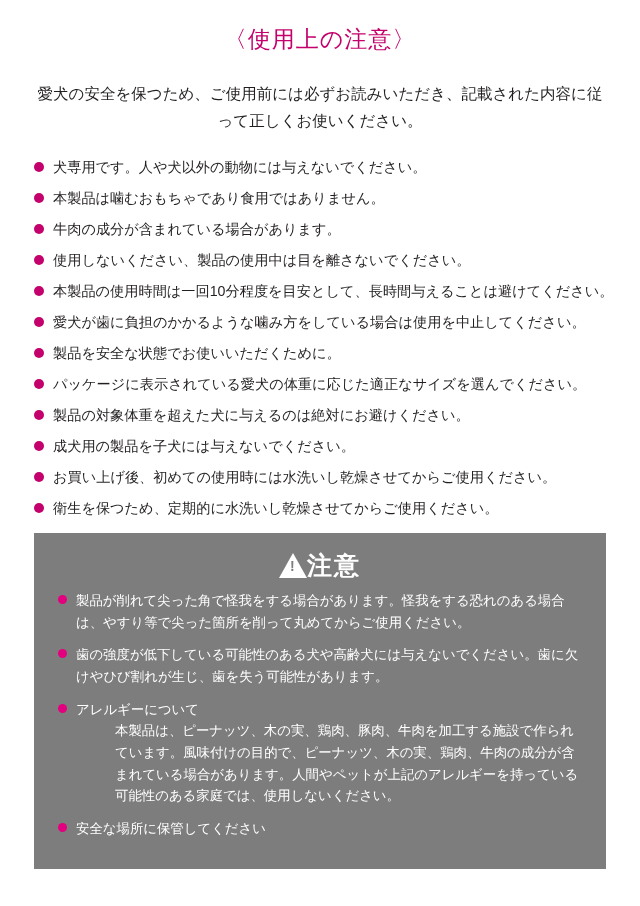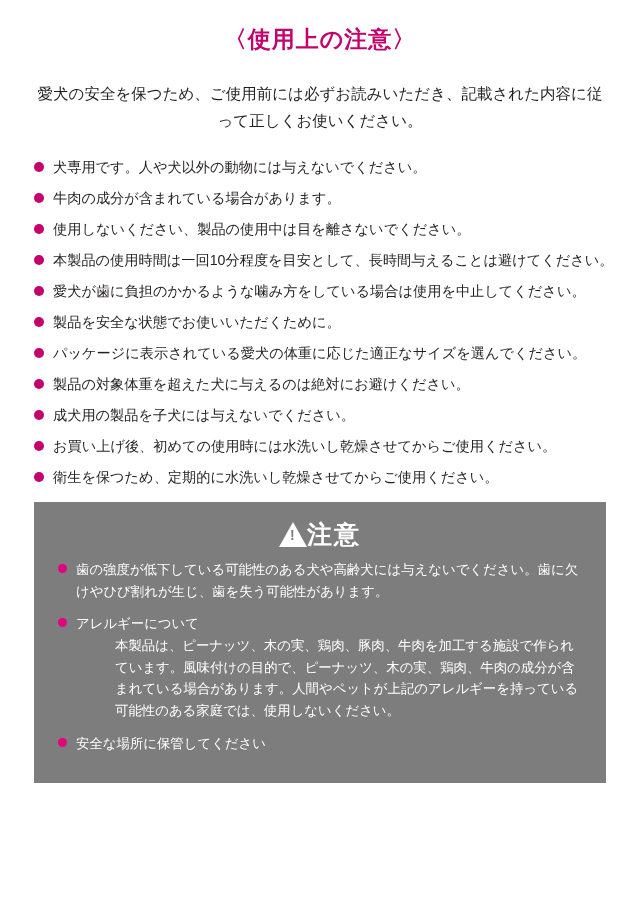--- a/index.html
+++ b/index.html
@@ -18,21 +18,21 @@
     width: 640px;
     height: 906px;
     position: relative;
     box-sizing: border-box;
     padding: 0;
   }
   .title {
     text-align: center;
     color: #c3006b;
     font-size: 23px;
-    font-weight: bold;
+    font-weight: normal;
     letter-spacing: 1px;
     margin: 26px 0 0 0;
     line-height: 1.2;
   }
   .lead {
     font-size: 15.5px;
     line-height: 1.75;
     text-align: center;
     margin: 26px 34px 0 34px;
     color: #231f20;
@@ -130,39 +130,43 @@
 <body>
 
 <div class="page">
 
   <h1 class="title">〈使用上の注意〉</h1>
 
   <p class="lead">愛犬の安全を保つため、ご使用前には必ずお読みいただき、記載された内容に従って正しくお使いください。</p>
 
   <ul class="bullet-list">
     <li>犬専用です。人や犬以外の動物には与えないでください。</li>
+    <li>本製品は噛むおもちゃであり食用ではありません。</li>
     <li>牛肉の成分が含まれている場合があります。</li>
     <li>使用しないください、製品の使用中は目を離さないでください。</li>
     <li>本製品の使用時間は一回10分程度を目安として、長時間与えることは避けてください。</li>
     <li>愛犬が歯に負担のかかるような噛み方をしている場合は使用を中止してください。</li>
     <li>製品を安全な状態でお使いいただくために。</li>
     <li>パッケージに表示されている愛犬の体重に応じた適正なサイズを選んでください。</li>
     <li>製品の対象体重を超えた犬に与えるのは絶対にお避けください。</li>
     <li>成犬用の製品を子犬には与えないでください。</li>
     <li>お買い上げ後、初めての使用時には水洗いし乾燥させてからご使用ください。</li>
     <li>衛生を保つため、定期的に水洗いし乾燥させてからご使用ください。</li>
   </ul>
 
   <div class="caution-box">
     <div class="caution-head">
       <span class="warn-tri"></span>
       <span class="caution-title">注意</span>
     </div>
     <ul class="caution-list">
       <li>
+        <span>製品が削れて尖った角で怪我をする場合があります。怪我をする恐れのある場合は、やすり等で尖った箇所を削って丸めてからご使用ください。</span>
+      </li>
+      <li>
         <span>歯の強度が低下している可能性のある犬や高齢犬には与えないでください。歯に欠けやひび割れが生じ、歯を失う可能性があります。</span>
       </li>
       <li>
         <span>アレルギーについて</span>
         <span class="sub">本製品は、ピーナッツ、木の実、鶏肉、豚肉、牛肉を加工する施設で作られています。風味付けの目的で、ピーナッツ、木の実、鶏肉、牛肉の成分が含まれている場合があります。人間やペットが上記のアレルギーを持っている可能性のある家庭では、使用しないください。</span>
       </li>
       <li>
         <span>安全な場所に保管してください</span>
         
       </li>

